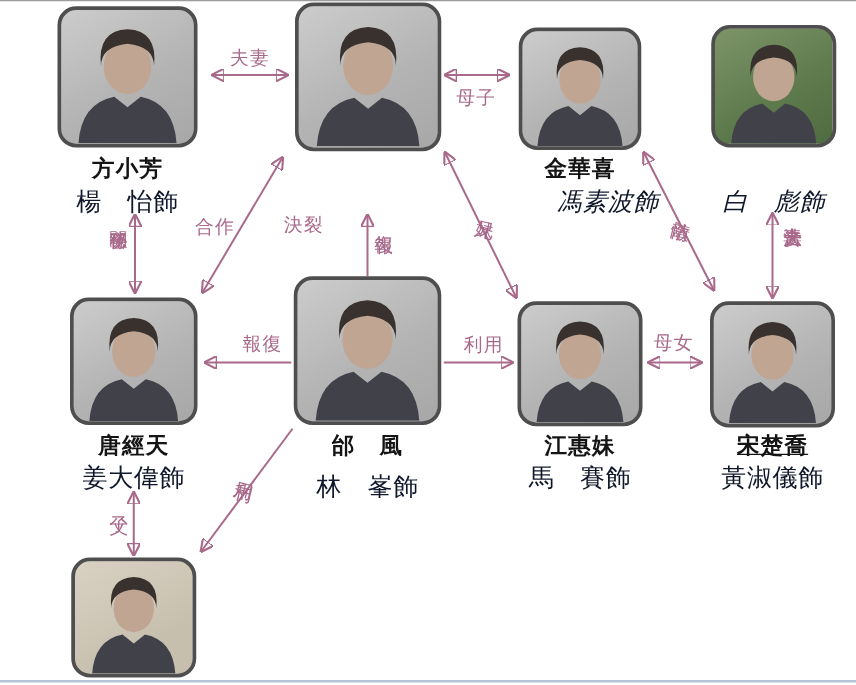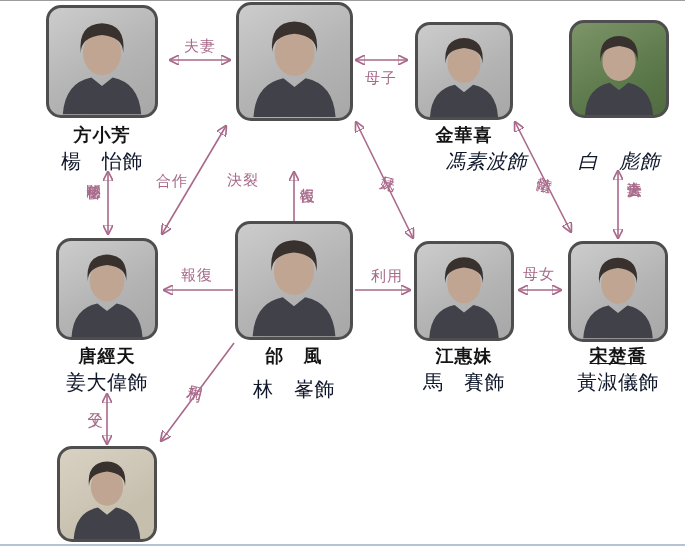--- a/index.html
+++ b/index.html
@@ -137,20 +137,20 @@
 
   <div class="rel" style="left:170px;top:38px;width:60px;">夫妻</div>
   <div class="rel" style="left:355px;top:37px;width:52px;margin-top:33px;">母子</div>
   <div class="rel v small" style="left:86px;top:174px;">秘密關係</div>
   <div class="rel" style="left:156px;top:173px;">合作</div>
   <div class="rel" style="left:199px;top:172px;margin-left:28px;">決裂</div>
   <div class="rel v" style="left:299px;top:176px;">報復</div>
   <div class="rel v tilt" style="left:384px;top:166px;">兄妹</div>
   <div class="rel v tilt" style="left:541px;top:166px;">情敵</div>
   <div class="rel v" style="left:626px;top:170px;">合法夫妻</div>
-  <div class="rel" style="left:177px;top:267px;width:40px;">報復</div>
+  <div class="rel" style="left:190px;top:267px;width:40px;">報復</div>
   <div class="rel" style="left:367px;top:268px;width:40px;">利用</div>
   <div class="rel" style="left:517px;top:266px;width:44px;">母女</div>
   <div class="rel v" style="left:87px;top:401px;">父子</div>
   <div class="rel v tilt" style="left:191px;top:375px;">利用</div>
 
   <div class="bottom-line"></div>
 </div>
 
 </body></html>

